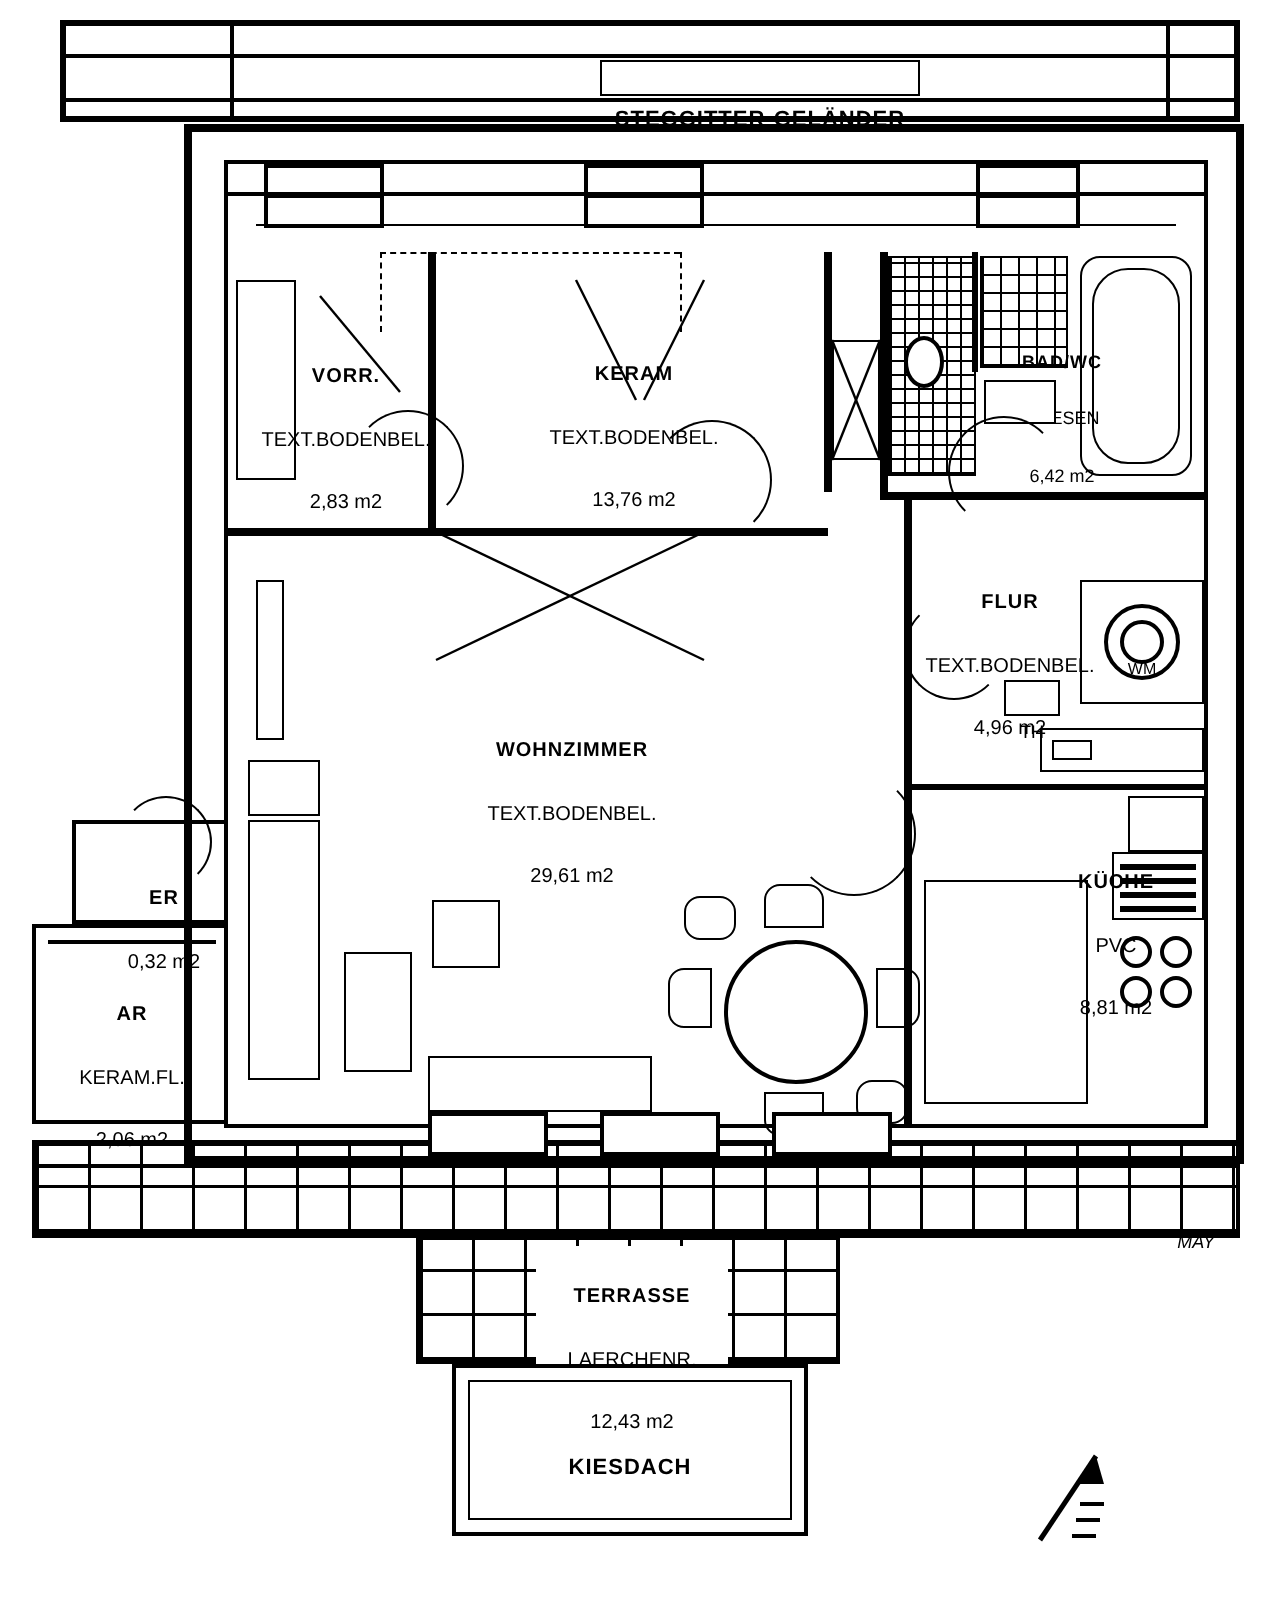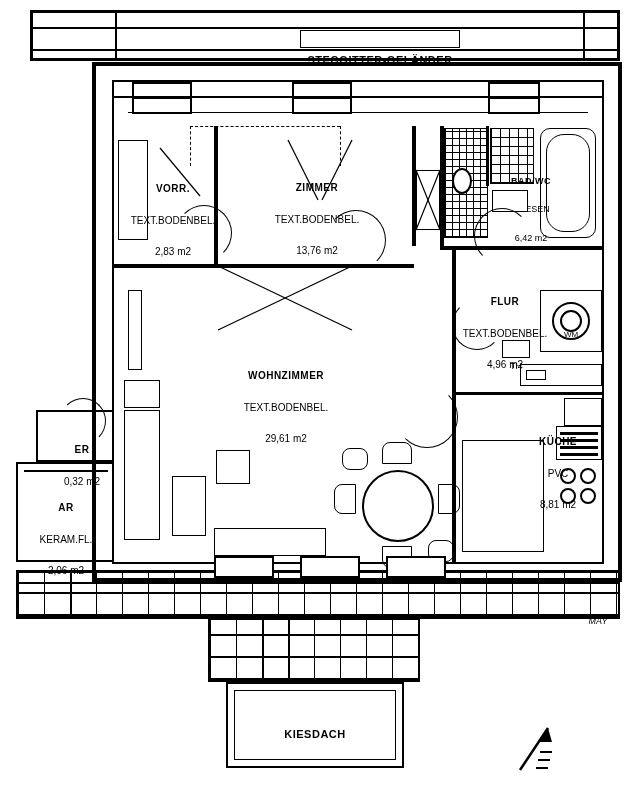--- a/index.html
+++ b/index.html
@@ -91,21 +91,21 @@
 
   <div class="lbl" style="left:130px;top:163px;width:86px;font-size:10px;">
     <span class="t">VORR.</span>
     <span class="s">TEXT.BODENBEL.</span>
     <span class="s">2,83 m2</span>
   </div>
 
   <div class="boxthin" style="left:118px;top:140px;width:30px;height:100px;"></div>
 
   <div class="lbl" style="left:262px;top:162px;width:110px;font-size:10px;">
-    <span class="t">ZIMMER</span>
+    <span class="t">KERAM</span>
     <span class="s">TEXT.BODENBEL.</span>
     <span class="s">13,76 m2</span>
   </div>
 
   <div class="hatchfine" style="left:444px;top:128px;width:44px;height:110px;"></div>
   <div class="hatch" style="left:490px;top:128px;width:44px;height:56px;"></div>
   <div class="lbl" style="left:496px;top:158px;width:70px;font-size:9px;">
     <span class="t">BAD/WC</span>
     <span class="s">FLIESEN</span>
     <span class="s">6,42 m2</span>
@@ -216,20 +216,25 @@
     <span class="s">2,06 m2</span>
   </div>
 
   <div class="ln" style="left:16px;top:570px;width:604px;height:3px;"></div>
   <div class="ln" style="left:16px;top:616px;width:604px;height:3px;"></div>
   <div class="ln" style="left:16px;top:582px;width:604px;height:1.5px;"></div>
   <div class="tiles" style="left:16px;top:570px;width:604px;height:48px;background-color:transparent;"></div>
 
   <div class="box" style="left:208px;top:618px;width:212px;height:64px;"></div>
   <div class="tiles" style="left:208px;top:618px;width:212px;height:64px;"></div>
+  <div class="lbl" style="left:268px;top:623px;width:96px;font-size:10px;background:#fff;">
+    <span class="t">TERRASSE</span>
+    <span class="s">LAERCHENR.</span>
+    <span class="s">12,43 m2</span>
+  </div>
 
   <div class="box" style="left:226px;top:682px;width:178px;height:86px;"></div>
   <div class="boxthin" style="left:234px;top:690px;width:162px;height:70px;"></div>
   <div class="lbl" style="left:275px;top:706px;width:80px;font-size:11px;">
     <span class="t">KIESDACH</span>
   </div>
 
   <div class="box" style="left:214px;top:556px;width:60px;height:22px;background:#fff;"></div>
   <div class="box" style="left:300px;top:556px;width:60px;height:22px;background:#fff;"></div>
   <div class="box" style="left:386px;top:556px;width:60px;height:22px;background:#fff;"></div>

